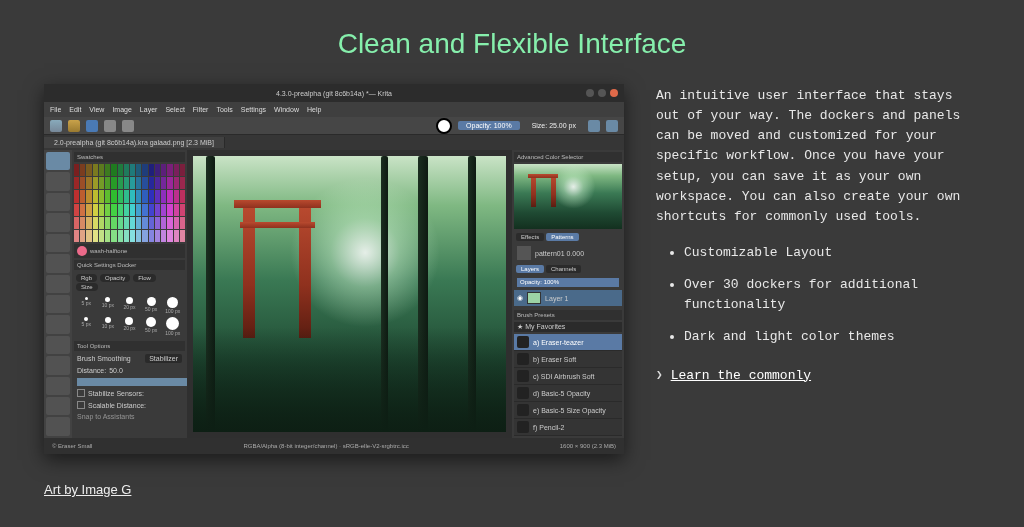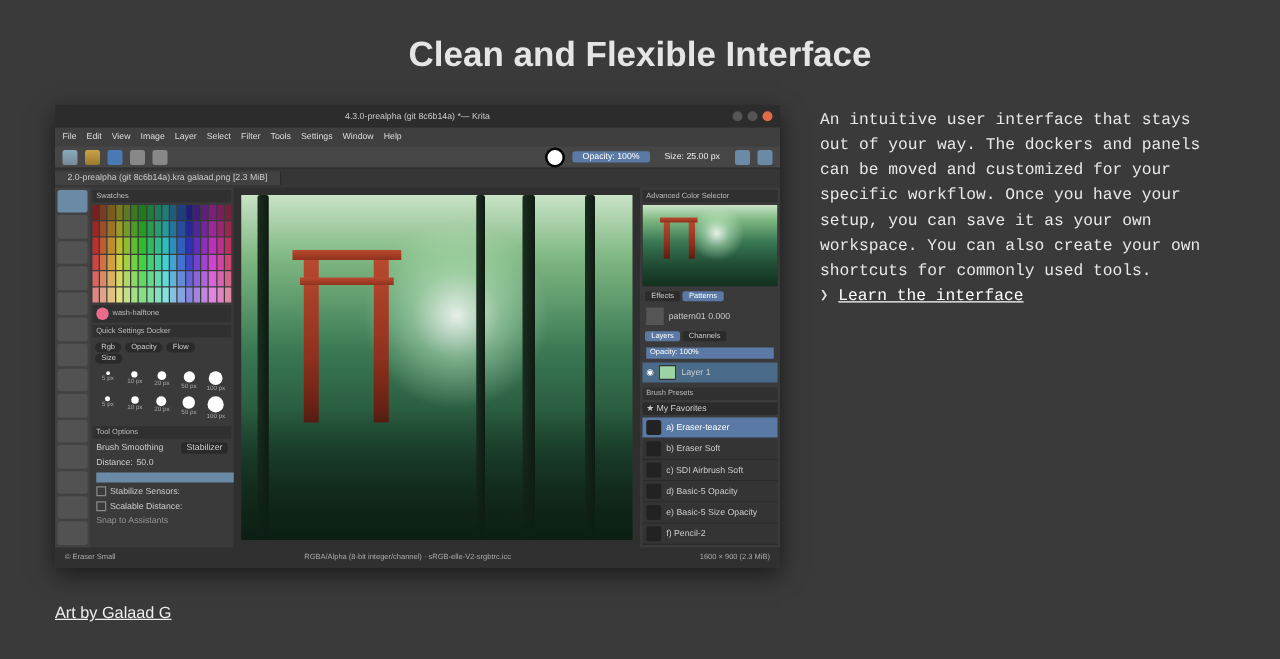--- a/index.html
+++ b/index.html
@@ -7,23 +7,23 @@
     background: #3a3a3a;
     color: #e8e8e8;
     font-family: "Segoe UI", "Helvetica Neue", Arial, sans-serif;
     width: 1024px;
     height: 527px;
     overflow: hidden;
   }
   .page-title {
     text-align: center;
     font-size: 28px;
-    font-weight: 700;
+    font-weight: 400;
     padding: 28px 0 24px;
-    color: #e5e5e5;
+    color: #86efac;
   }
   .content {
     display: flex;
     padding: 0 44px;
     gap: 32px;
   }
   .left-col { flex: 0 0 580px; position: relative; }
 
   
   .app-window {
@@ -492,24 +492,29 @@
         </div>
       </div>
 
       <div class="statusbar">
         <span>© Eraser Small</span>
         <span>RGBA/Alpha (8-bit integer/channel) · sRGB-elle-V2-srgbtrc.icc</span>
         <span>1600 × 900 (2.3 MiB)</span>
       </div>
     </div>
 
-    <a href="#" class="credit">Art by Galaad G</a>
+    <a href="#" class="credit">Art by Image G</a>
   </div>
 
   <div class="right-col">
     <p>An intuitive user interface that stays out of your way. The dockers and panels can be moved and customized for your specific workflow. Once you have your setup, you can save it as your own workspace. You can also create your own shortcuts for commonly used tools.</p>
+    <ul>
+      <li>Customizable Layout</li>
+      <li>Over 30 dockers for additional functionality</li>
+      <li>Dark and light color themes</li>
+    </ul>
     <div class="learn-link">
       <span class="chev">❯</span>
-      <a href="#">Learn the interface</a>
+      <a href="#">Learn the commonly</a>
     </div>
   </div>
 
 </div>
 
 </body></html>

